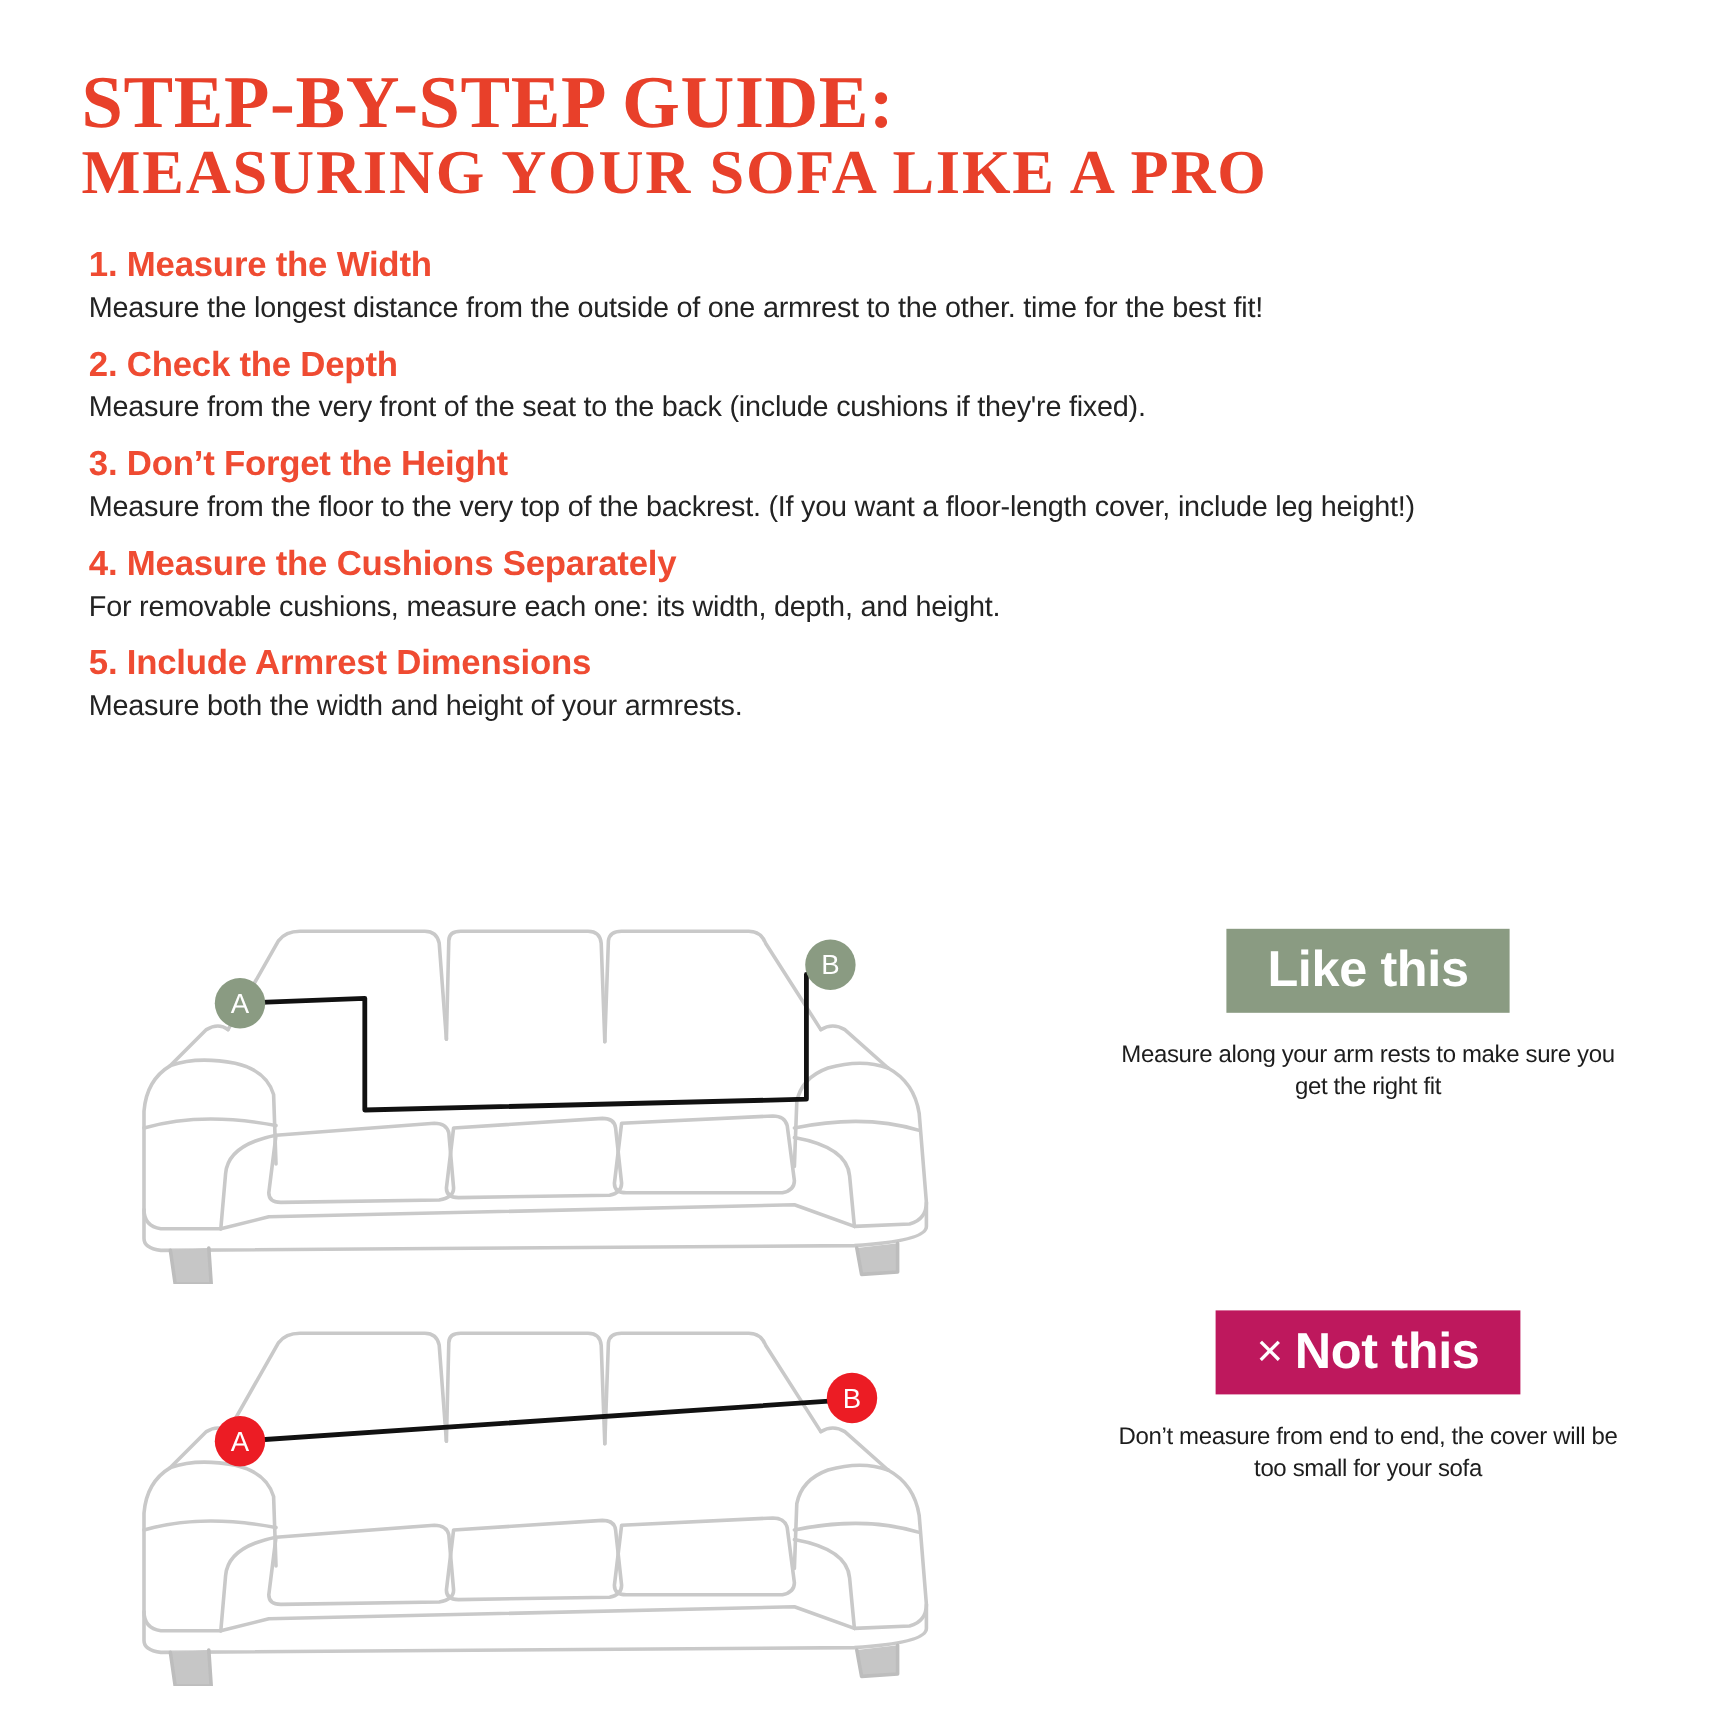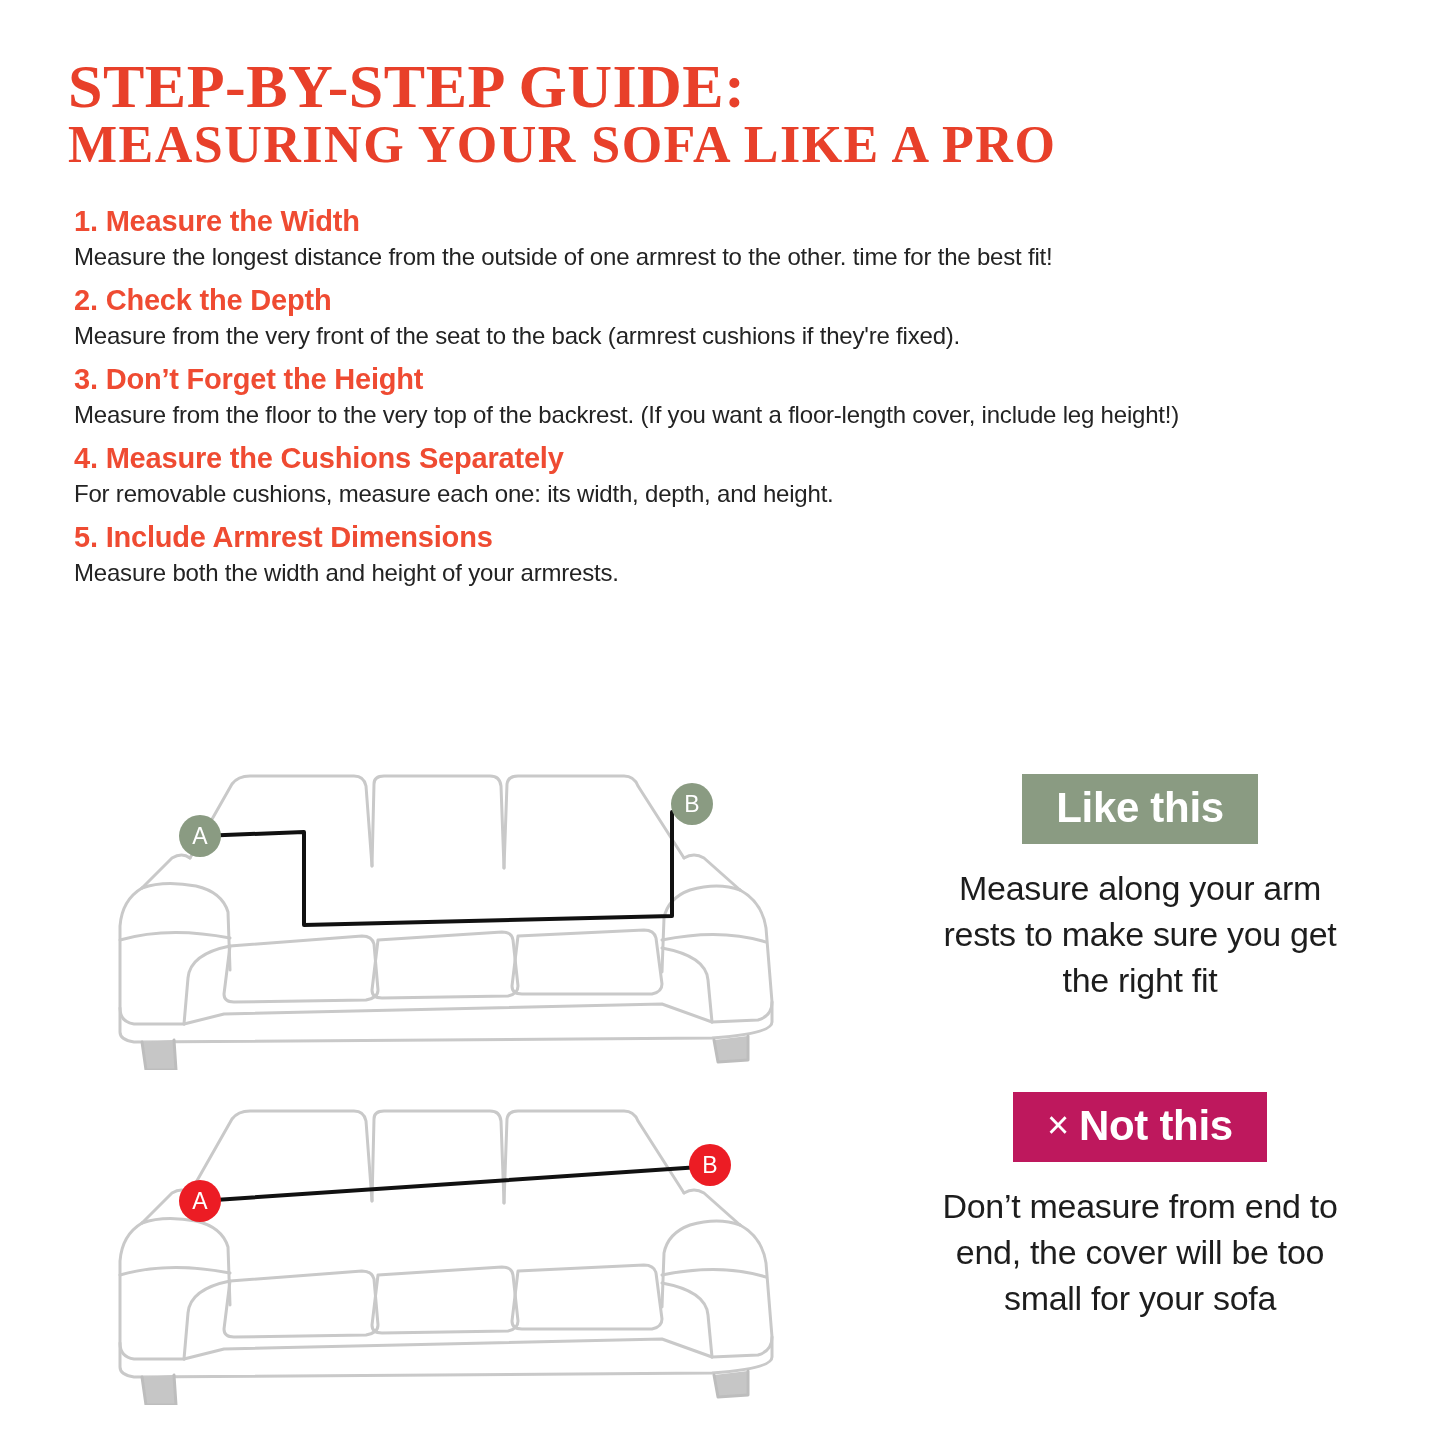--- a/index.html
+++ b/index.html
@@ -46,21 +46,21 @@
   .steps {
     margin-top: 34px;
   }
   .step {
     margin-bottom: 12px;
   }
   .step-title {
     color: #ef4b32;
     font-size: 29px;
     font-weight: bold;
-    margin: 0 0 4px 6px;
+    margin: 16px 0 4px 6px;
     letter-spacing: -0.2px;
   }
   .step-text {
     color: #232323;
     font-size: 24px;
     line-height: 1.25;
     margin: 0 0 0 6px;
     letter-spacing: -0.2px;
   }
 
@@ -98,21 +98,21 @@
   .badge.good { background: #8a9b82; }
   .badge.bad  { background: #be185d; }
   .badge .x {
     font-weight: normal;
     font-size: 38px;
     margin-right: 10px;
     vertical-align: 2px;
   }
   .callout-text {
     margin-top: 22px;
-    font-size: 34px;
+    font-size: 20px;
     line-height: 1.35;
     color: #1d1d1d;
     letter-spacing: -0.3px;
   }
 </style>
 </head>
 <body>
 
 <div class="page">
 
@@ -121,21 +121,21 @@
     <span class="line2">MEASURING YOUR SOFA LIKE A PRO</span>
   </div>
 
   <div class="steps">
     <div class="step">
       <div class="step-title">1. Measure the Width</div>
       <div class="step-text">Measure the longest distance from the outside of one armrest to the other. time for the best fit!</div>
     </div>
     <div class="step">
       <div class="step-title">2. Check the Depth</div>
-      <div class="step-text">Measure from the very front of the seat to the back (armrest cushions if they're fixed).</div>
+      <div class="step-text">Measure from the very front of the seat to the back (include cushions if they're fixed).</div>
     </div>
     <div class="step">
       <div class="step-title">3.  Don’t Forget the Height</div>
       <div class="step-text">Measure from the floor to the very top of the backrest. (If you want a floor-length cover, include leg height!)</div>
     </div>
     <div class="step">
       <div class="step-title">4. Measure the Cushions Separately</div>
       <div class="step-text">For removable cushions, measure each one: its width, depth, and height.</div>
     </div>
     <div class="step">

